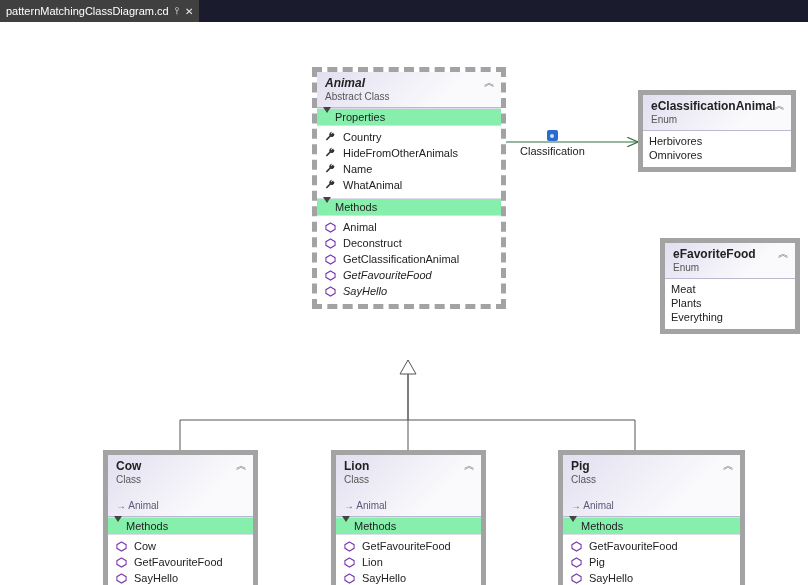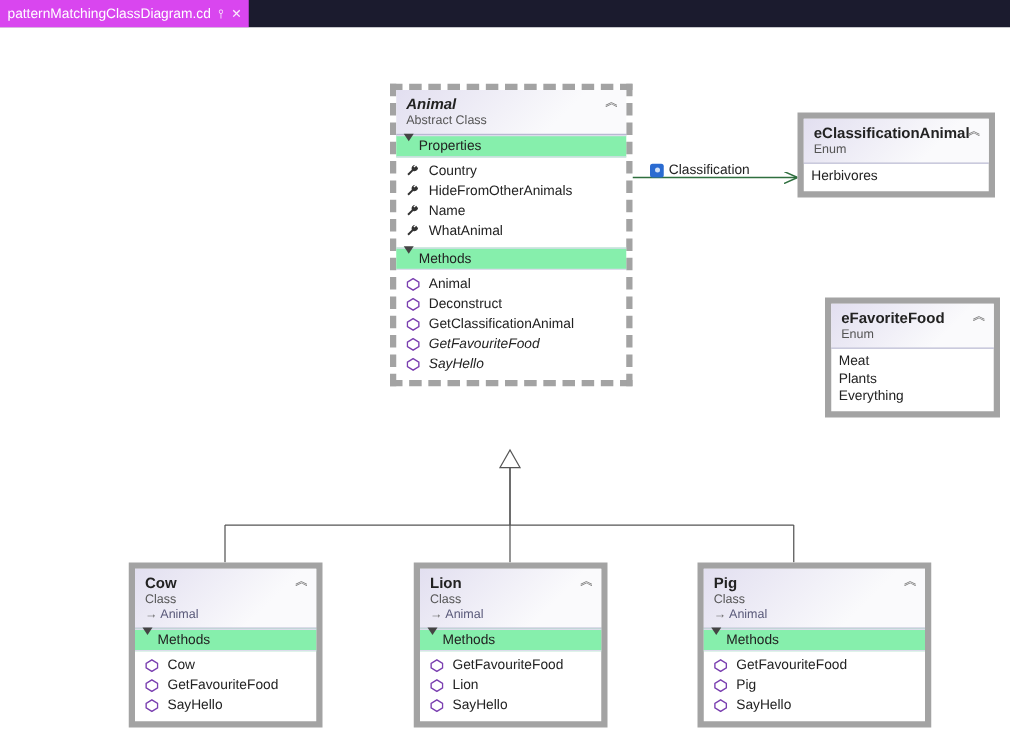--- a/index.html
+++ b/index.html
@@ -12,21 +12,21 @@
   }
   .titlebar {
     height: 22px;
     background: #1b1b2e;
     display: flex;
     align-items: stretch;
     font-size: 11px;
     color: #ddd;
   }
   .tab {
-    background: #d946ef;
+    background: #404040;
     color: #fff;
     padding: 3px 6px;
     display: flex;
     align-items: center;
     gap: 6px;
   }
   .tab-close, .tab-pin {
     font-size: 10px;
     color: #fff;
     opacity: .9;
@@ -58,21 +58,21 @@
   }
   .box-title.italic { font-style: italic; }
   .box-sub {
     font-size: 10px;
     color: #555;
     margin-top: 1px;
   }
   .box-inherit {
     font-size: 10px;
     color: #5a5a7a;
-    margin-top: 1px;
+    margin-top: 15px;
   }
   .collapse-icon {
     position: absolute;
     right: 6px;
     top: 5px;
     font-size: 10px;
     color: #666;
   }
   .section-header {
     background: #86efac;
@@ -121,20 +121,21 @@
     width: 808px; height: 563px;
     pointer-events: none;
   }
   .assoc-label {
     position: absolute;
     font-size: 11px;
     color: #222;
     display: flex;
     align-items: center;
     gap: 4px;
+    flex-direction: column;
   }
   .assoc-badge {
     width: 11px; height: 11px;
     background: #2a6bd1;
     border-radius: 2px;
     display: inline-flex;
     align-items:center; justify-content:center;
   }
   .assoc-badge::after{
     content:"";
@@ -273,20 +274,23 @@
   <div class="box" style="left:638px; top:68px; width:158px;">
     <div class="box-header">
       <div class="box-title">eClassificationAnimal</div>
       <div class="box-sub">Enum</div>
       <span class="collapse-icon chevrons-up"></span>
     </div>
     <div class="section-body">
       <div class="member">
           <span class="mname">Herbivores</span>
         </div>
+      <div class="member">
+          <span class="mname">Omnivores</span>
+        </div>
     </div>
   </div>
 
   <div class="box" style="left:660px; top:216px; width:140px;">
     <div class="box-header">
       <div class="box-title">eFavoriteFood</div>
       <div class="box-sub">Enum</div>
       <span class="collapse-icon chevrons-up"></span>
     </div>
     <div class="section-body">

